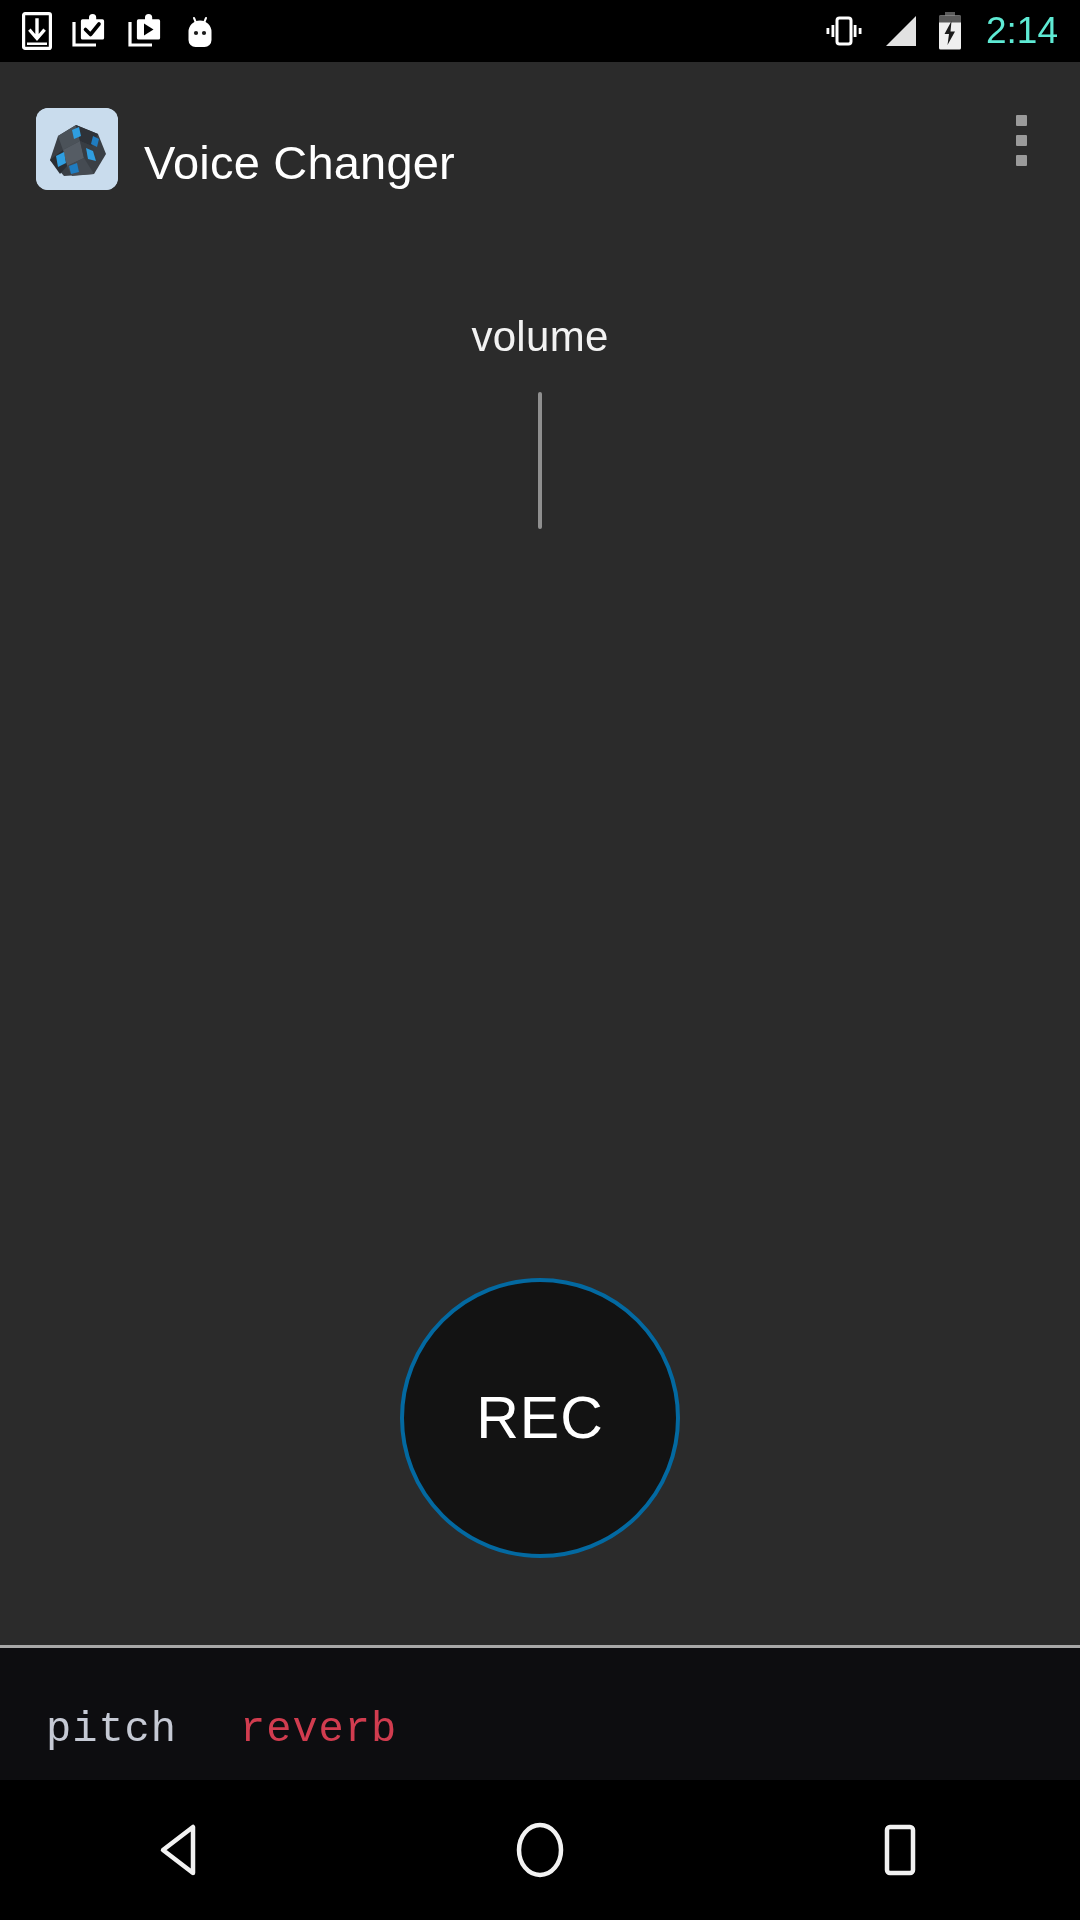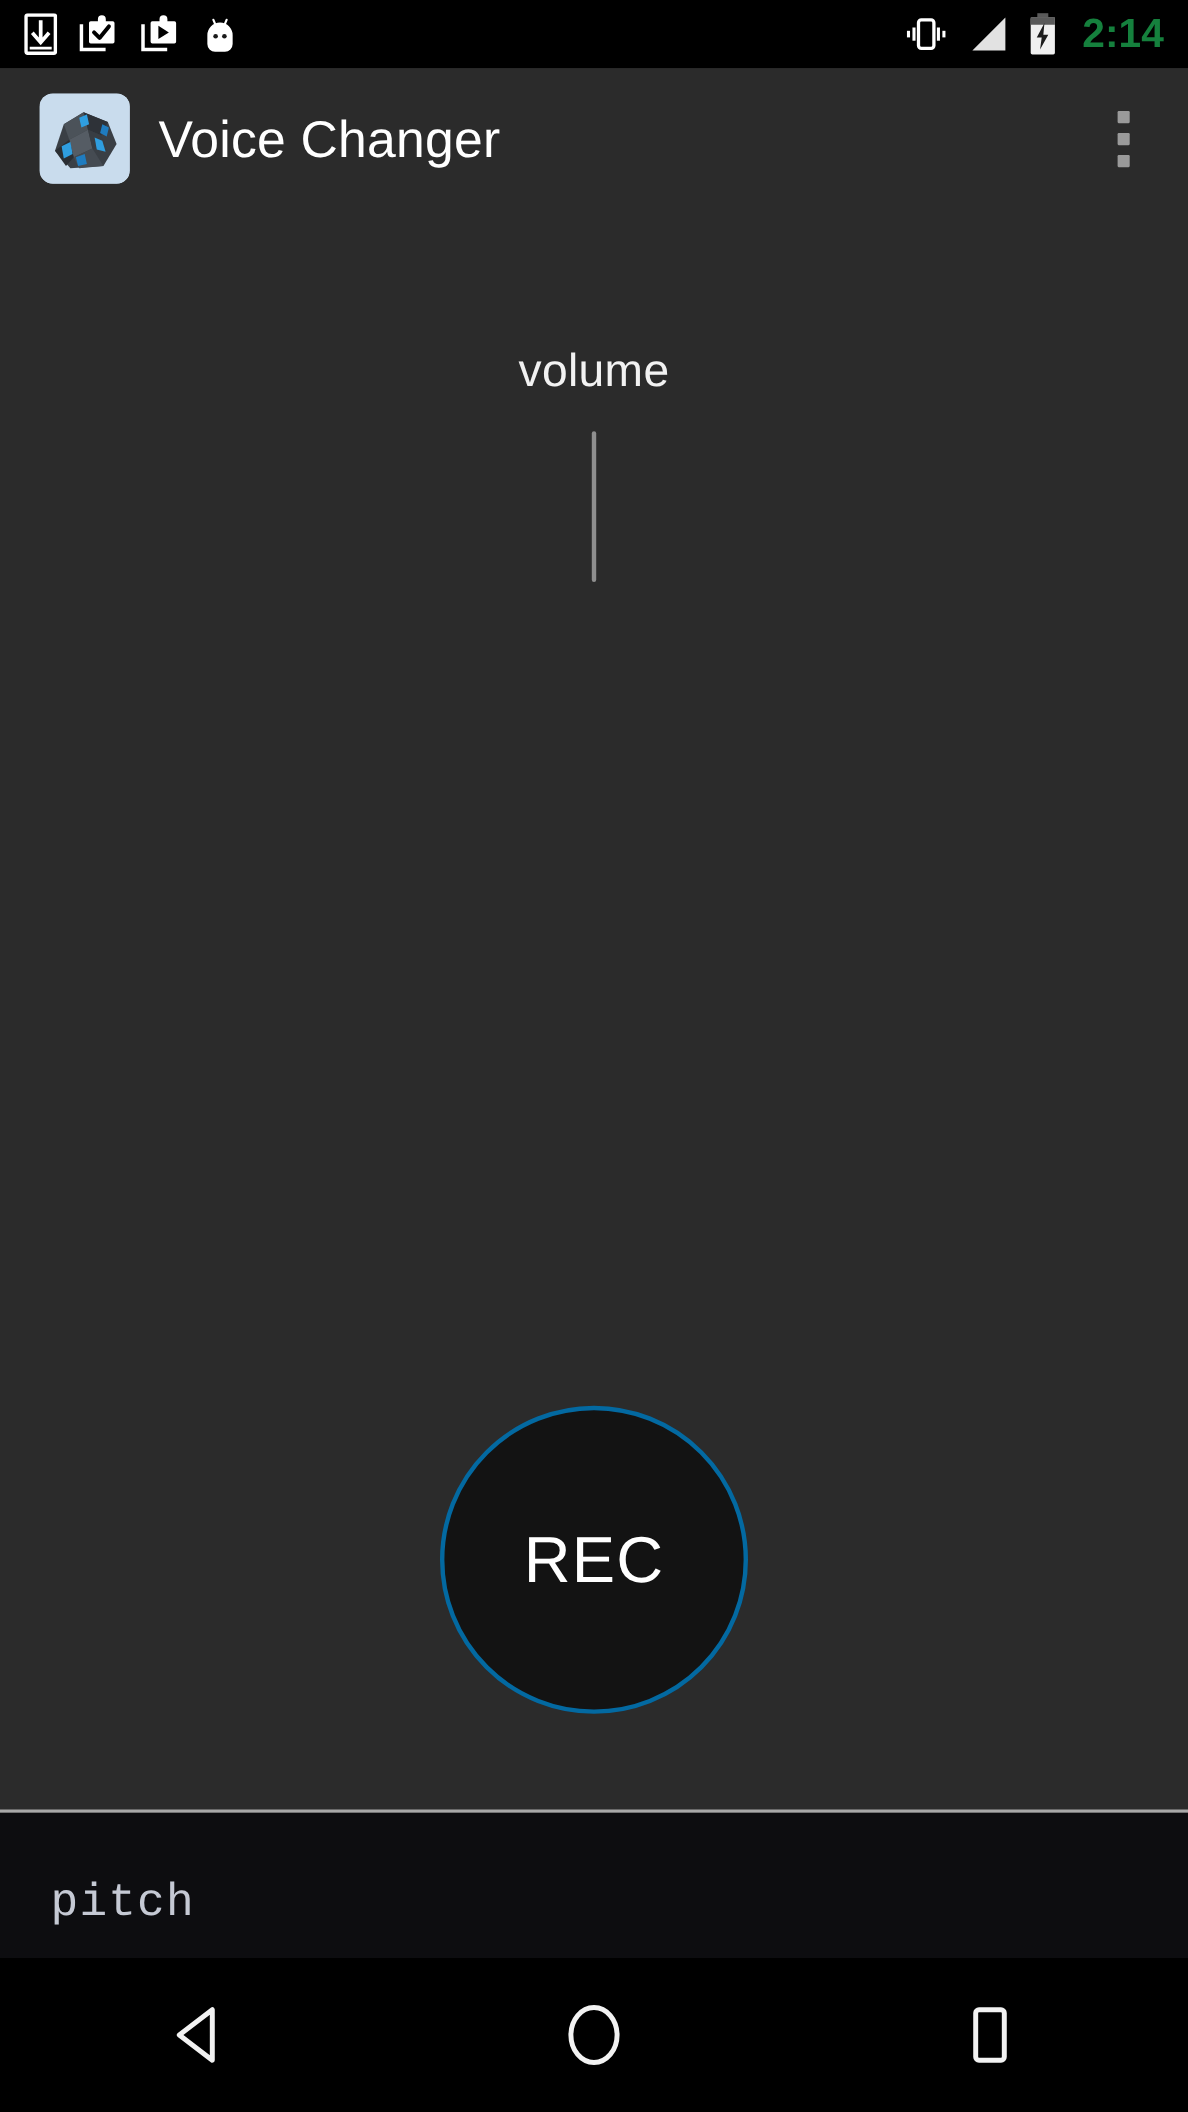--- a/index.html
+++ b/index.html
@@ -44,37 +44,37 @@
   #status-right {
     display: flex;
     align-items: center;
     gap: 16px;
   }
   .sb-icon {
     display: block;
     line-height: 0;
   }
   #clock {
-    color: #15803d;
+    color: #5eead4;
     font-size: 37px;
     font-family: "Liberation Sans", sans-serif;
     letter-spacing: 0px;
     margin-left: 6px;
-    font-weight: 700;
+    font-weight: 400;
   }
 
   
   #action-bar {
     position: absolute;
     left: 0; top: 62px;
     width: 1080px;
     height: 128px;
     background: #2b2b2b;
     display: flex;
-    align-items: center;
+    align-items: flex-end;
     box-sizing: border-box;
     padding: 0 24px 0 36px;
   }
   #app-icon {
     width: 82px;
     height: 82px;
     border-radius: 12px;
     background: #c9dced;
     flex: 0 0 auto;
     position: relative;
@@ -326,20 +326,21 @@
 
     <div id="rec-button">
       <span id="rec-label">REC</span>
     </div>
   </div>
 
   <div id="tab-divider"></div>
 
   <div id="tab-bar">
     <div class="tab-item" id="tab-pitch">pitch</div>
+    <div class="tab-item" id="tab-reverb">reverb</div>
   </div>
 
   <div id="nav-bar">
     <div class="nav-btn">
       <svg width="58" height="62" viewBox="0 0 58 62">
         <path d="M42 8 L42 54 L12 31 Z" fill="none" stroke="#f2f2f2" stroke-width="4.5" stroke-linejoin="round"></path>
       </svg>
     </div>
     <div class="nav-btn">
       <svg width="62" height="62" viewBox="0 0 62 62">

